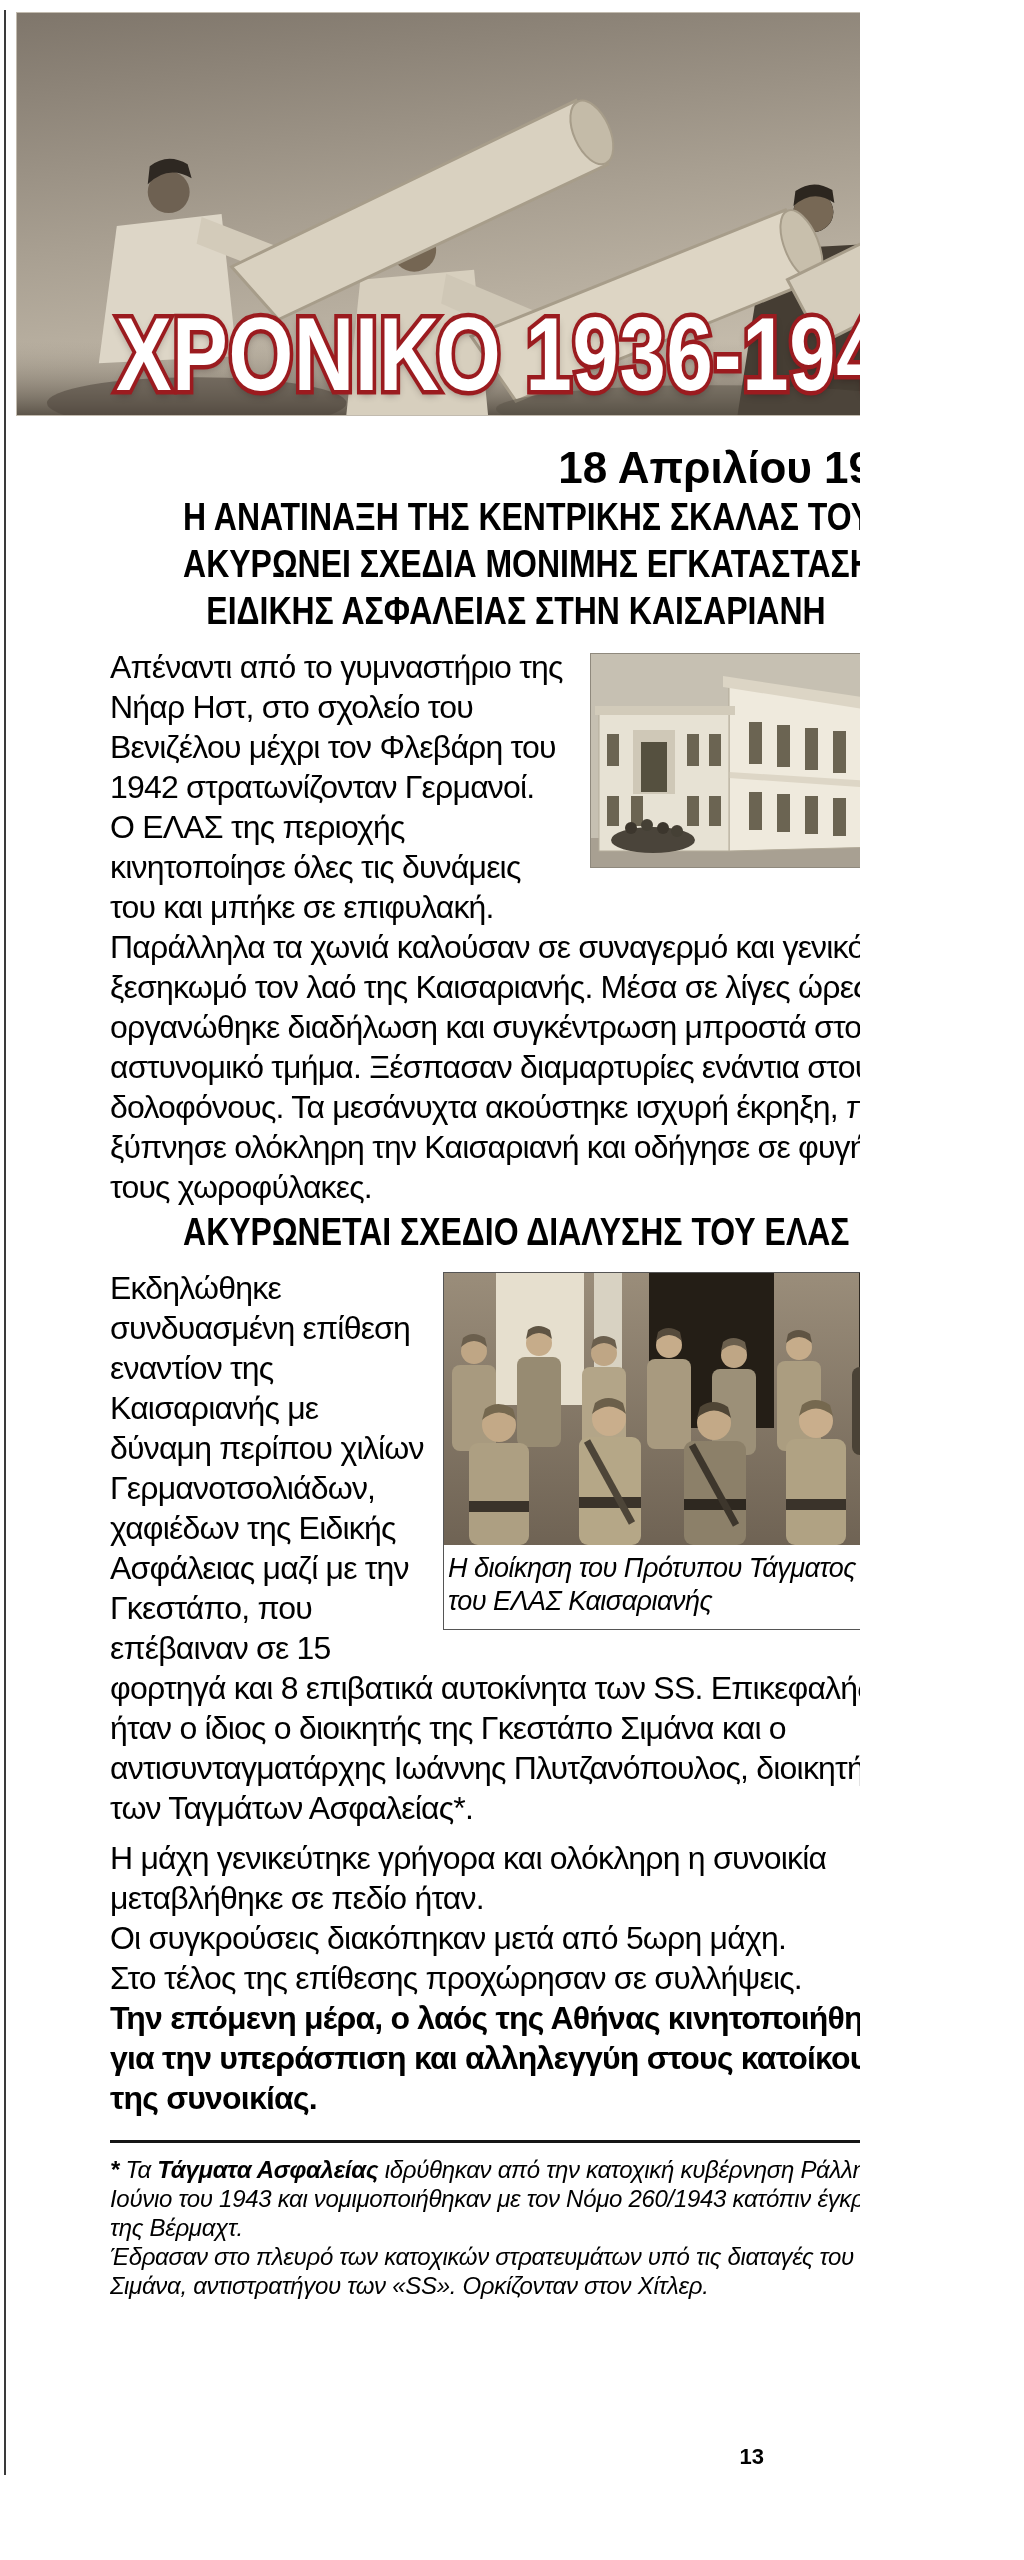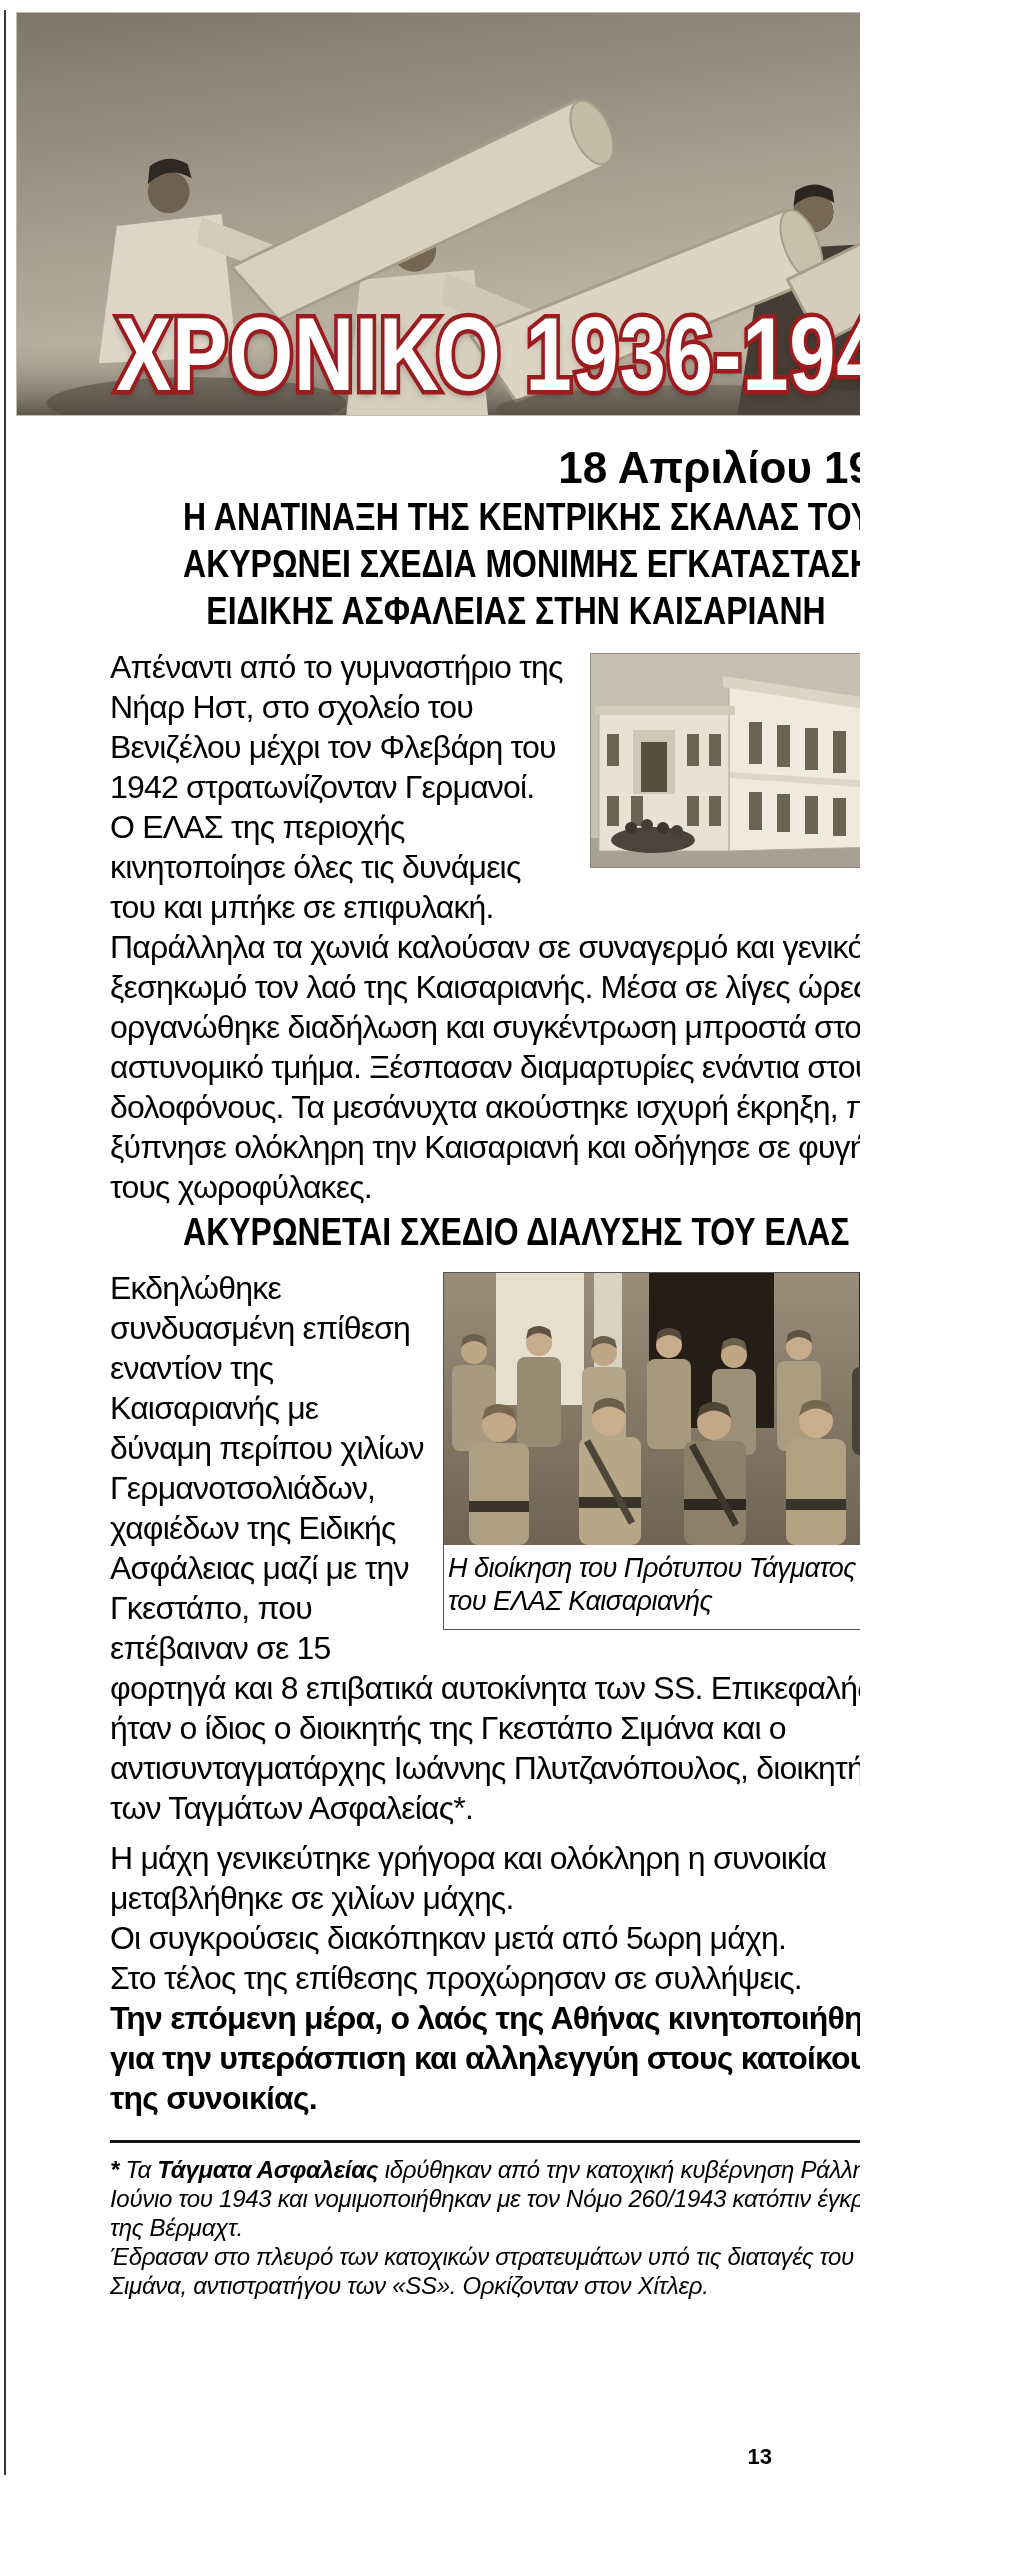--- a/index.html
+++ b/index.html
@@ -34,21 +34,21 @@
   .troops-fig{float:right;width:477px;margin:4px 0 20px 18px;border:1px solid #555;background:#fff;}
   .troops-fig svg{display:block;width:477px;height:272px;}
   .troops-fig figcaption{font-style:italic;font-size:27px;line-height:33px;text-align:left;
        padding:7px 4px 11px;letter-spacing:-0.5px;}
 
   .foot-rule{clear:both;border:none;border-top:3px solid #151515;margin:22px 8px 12px 0;}
   .footnote{font-style:italic;font-size:24px;line-height:29px;letter-spacing:-0.3px;}
   .footnote p{margin:0;}
   .fn-bold{font-weight:bold;}
 
-  .page-number{position:absolute;right:88px;top:2444px;font-size:22px;font-weight:bold;letter-spacing:0;}
+  .page-number{position:absolute;right:96px;top:2444px;font-size:22px;font-weight:bold;letter-spacing:0;}
 </style>
 </head>
 <body>
 
 <div class="page">
   <div class="left-rule"></div>
 
   <div class="hero">
     <svg viewBox="0 0 992 404" preserveAspectRatio="none">
       <defs>
@@ -210,21 +210,21 @@
               <path d="M432 149 q16 -14 32 0 l-3 -10 q-14 -9 -26 0 z" fill="#6b5f4a"></path>
               <rect x="420" y="172" width="57" height="100" rx="9" fill="#a3957a"></rect>
           </g>
         </svg>
         <figcaption>
           <div>Η διοίκηση του Πρότυπου Τάγματος</div>
           <div>του ΕΛΑΣ Καισαριανής</div>
         </figcaption>
       </figure>
       <p>Εκδηλώθηκε συνδυασμένη επίθεση εναντίον της Καισαριανής με δύναμη περίπου χιλίων Γερμανοτσολιάδων, χαφιέδων της Ειδικής Ασφάλειας μαζί με την Γκεστάπο, που επέβαιναν σε 15 φορτηγά και 8 επιβατικά αυτοκίνητα των SS. Επικεφαλής ήταν ο ίδιος ο διοικητής της Γκεστάπο Σιμάνα και ο αντισυνταγματάρχης Ιωάννης Πλυτζανόπουλος, διοικητής των Ταγμάτων Ασφαλείας*.</p>
-      <p class="gap-top">Η μάχη γενικεύτηκε γρήγορα και ολόκληρη η συνοικία μεταβλήθηκε σε χιλίων μάχης.</p>
+      <p class="gap-top">Η μάχη γενικεύτηκε γρήγορα και ολόκληρη η συνοικία μεταβλήθηκε σε πεδίο ήταν.</p>
       <p>Οι συγκρούσεις διακόπηκαν μετά από 5ωρη μάχη.</p>
       <p>Στο τέλος της επίθεσης προχώρησαν σε συλλήψεις.</p>
       <p class="bold-para">Την επόμενη μέρα, ο λαός της Αθήνας κινητοποιήθηκε για την υπεράσπιση και αλληλεγγύη στους κατοίκους της συνοικίας.</p>
     </div>
 
     <hr class="foot-rule">
     <div class="footnote">
       <p><span class="fn-bold">* </span><span>Τα </span><span class="fn-bold">Τάγματα Ασφαλείας</span><span> ιδρύθηκαν από την κατοχική κυβέρνηση Ράλλη τον Ιούνιο του 1943 και νομιμοποιήθηκαν με τον Νόμο 260/1943 κατόπιν έγκρισης της Βέρμαχτ.</span></p>
       <p>Έδρασαν στο πλευρό των κατοχικών στρατευμάτων υπό τις διαταγές του Σιμάνα, αντιστρατήγου των «SS». Ορκίζονταν στον Χίτλερ.</p>
     </div>

